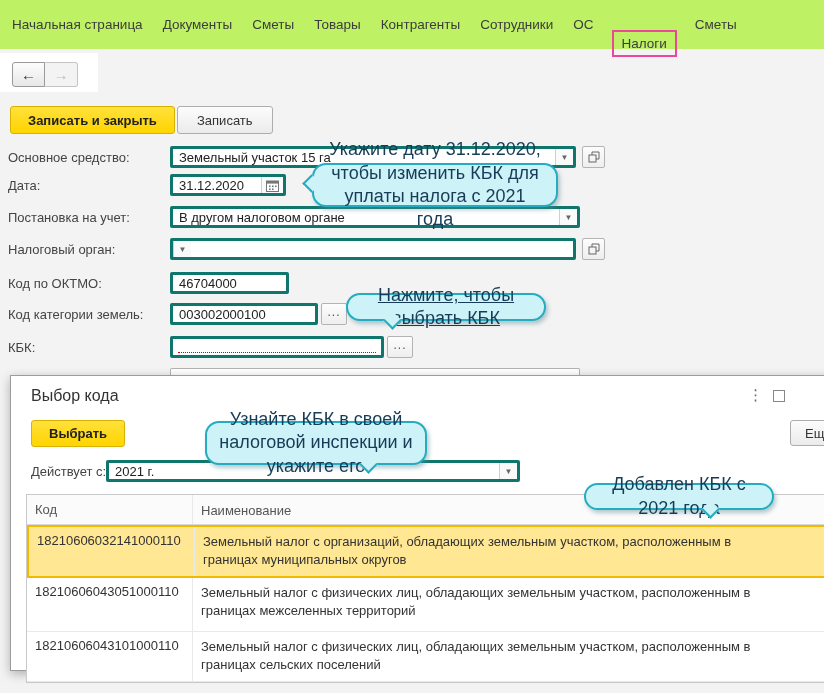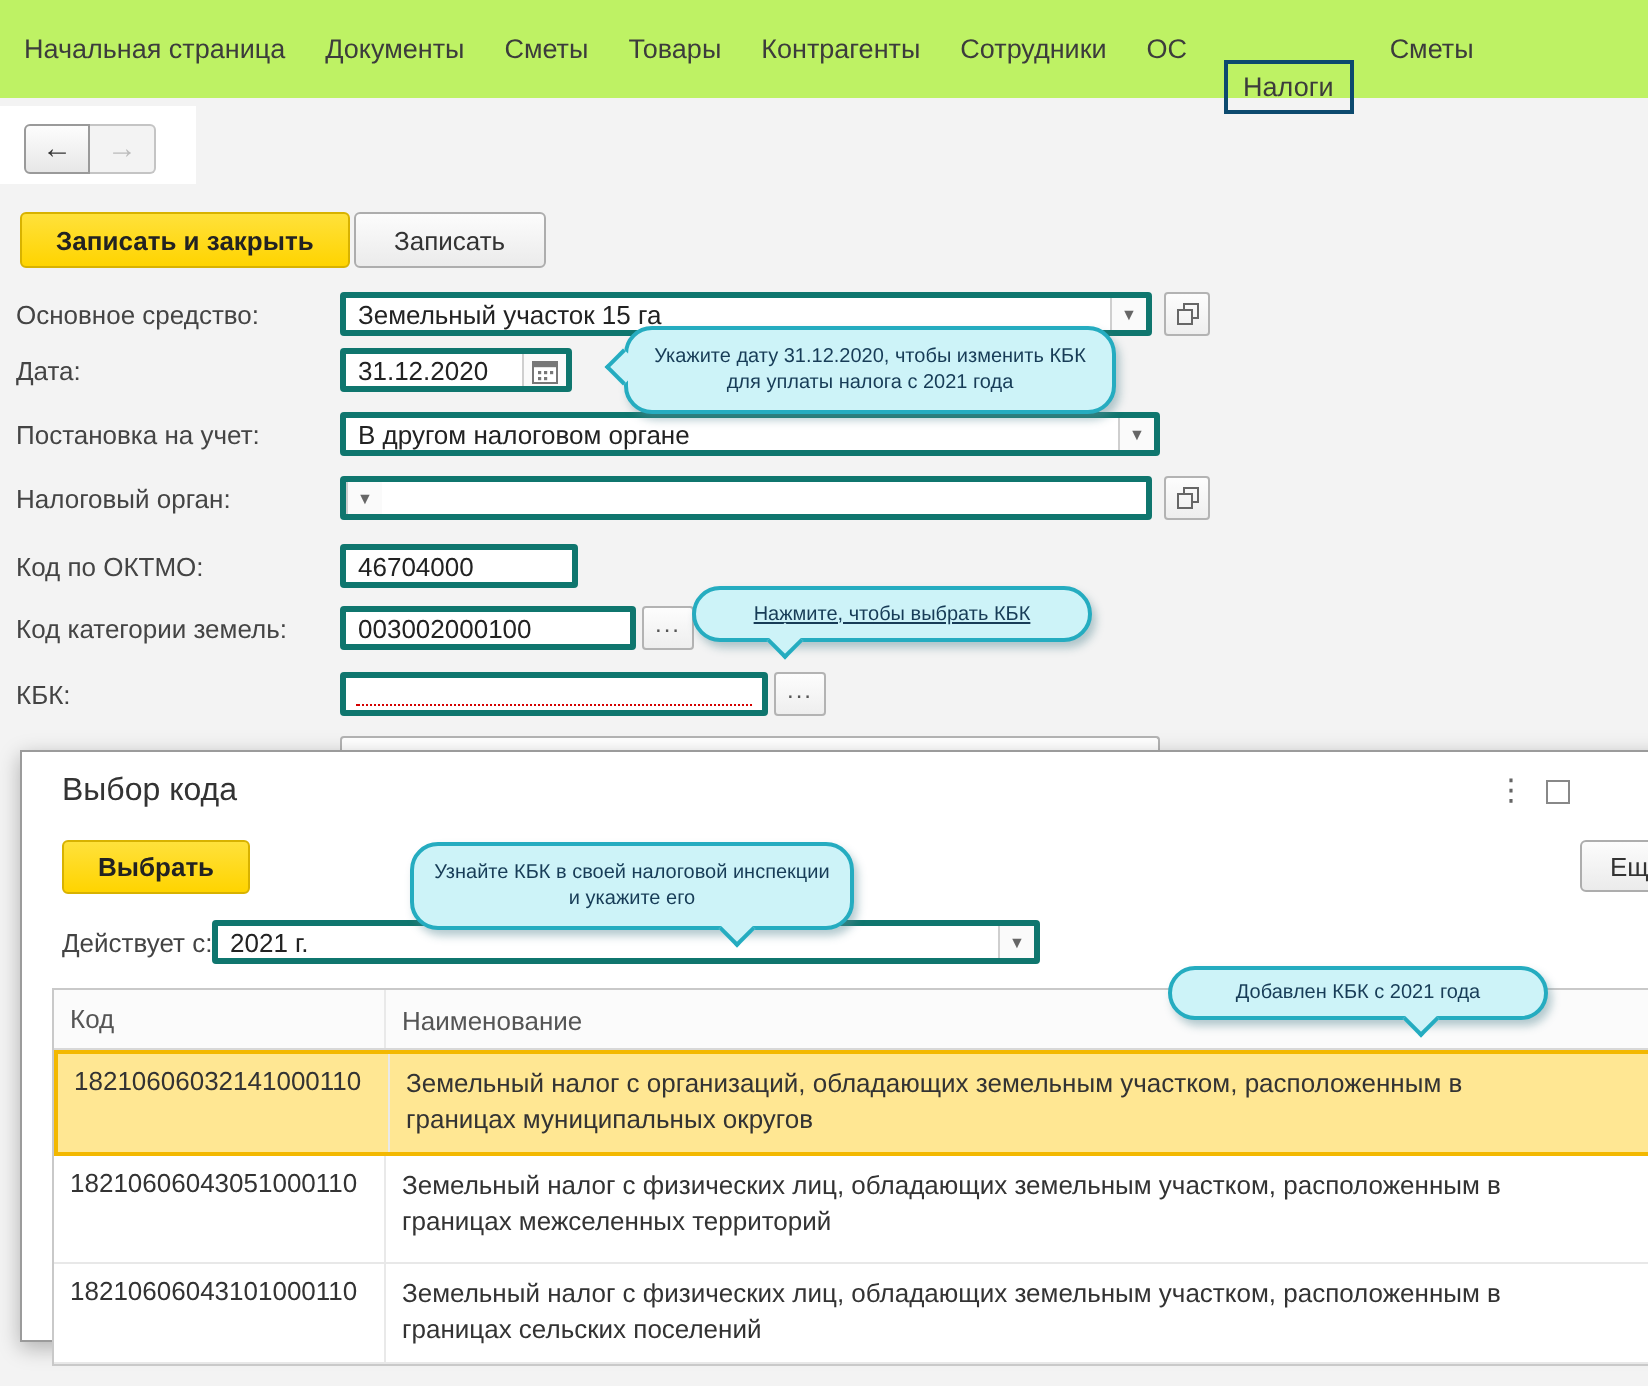--- a/index.html
+++ b/index.html
@@ -3,21 +3,21 @@
 <meta charset="utf-8">
 <style>
   * { box-sizing: border-box; margin: 0; padding: 0; }
   body { font-family: "Liberation Sans", sans-serif; }
   .screen { position: relative; width: 824px; height: 693px; overflow: hidden; background: #f3f3f3; }
 
   
   .nav { position: absolute; left: 0; top: 0; width: 100%; height: 49px; background: #bef264;
          display: flex; align-items: center; gap: 16px; padding-left: 10px; white-space: nowrap; }
   .nav-item { font-size: 13.5px; color: #3c3c3c; padding: 5px 2px; cursor: pointer; flex: none; }
-  .nav-item.active { border: 2px solid #0c4a6e; padding: 4px 8px; margin-top: 38px; }
+  .nav-item.active { border: 2px solid #ec4899; padding: 4px 8px; margin-top: 38px; }
 
   
   .arrow-bg { position: absolute; left: 0; top: 53px; width: 98px; height: 39px; background: #fff; }
   .nav-btns { position: absolute; left: 12px; top: 62px; display: flex; }
   .nav-btn { width: 33px; height: 25px; border: 1px solid #9a9a9a; background: linear-gradient(#fdfdfd,#e7e7e7);
              display: flex; align-items: center; justify-content: center; font-size: 15px; color: #333; cursor: pointer; }
   .nav-btn.back { border-radius: 3px 0 0 3px; }
   .nav-btn.fwd  { border-radius: 0 3px 3px 0; border-left: none; color: #bcbcbc; background: #f3f3f3; border-color: #c4c4c4; }
   .page-title { position: absolute; left: 97px; top: 63px; font-size: 17px; color: #444; }
 
@@ -48,21 +48,21 @@
               background: linear-gradient(#fdfdfd,#eee); margin-left: 3px; display: flex; align-items: center;
               justify-content: center; color: #555; font-size: 12px; letter-spacing: 1px; cursor: pointer;
               flex: none; padding-bottom: 5px; }
   .req-line { position: absolute; left: 5px; right: 5px; bottom: 2px; border-bottom: 1px dotted #d40000; }
   .stub-field { position: absolute; left: 170px; top: 368px; width: 410px; height: 10px; background: #fff;
                 border: 1px solid #b3b3b3; border-bottom: none; border-radius: 2px 2px 0 0; }
 
   
   .callout { position: absolute; background: #cdf3f8; border: 2px solid #25acc0; border-radius: 14px;
              display: flex; align-items: center; justify-content: center; text-align: center;
-             font-size: 10px; color: #173c57; padding: 4px 10px; line-height: 1.3;
+             font-size: 18px; color: #173c57; padding: 4px 10px; line-height: 1.3;
              box-shadow: 2px 3px 4px rgba(90,140,150,.45); z-index: 30; }
   .tail { position: absolute; width: 13px; height: 13px; background: #cdf3f8; transform: rotate(45deg); }
   .tail-left { border-left: 2px solid #25acc0; border-bottom: 2px solid #25acc0; left: -9px; top: 12px; }
   .tail-down { border-right: 2px solid #25acc0; border-bottom: 2px solid #25acc0; bottom: -8px; }
   .c1 { left: 312px; top: 163px; width: 246px; height: 44px; }
   .c2 { left: 346px; top: 293px; width: 200px; height: 28px; text-decoration: underline; }
   .c3 { left: 205px; top: 421px; width: 222px; height: 44px; }
   .c4 { left: 584px; top: 483px; width: 190px; height: 27px; }
 
   

